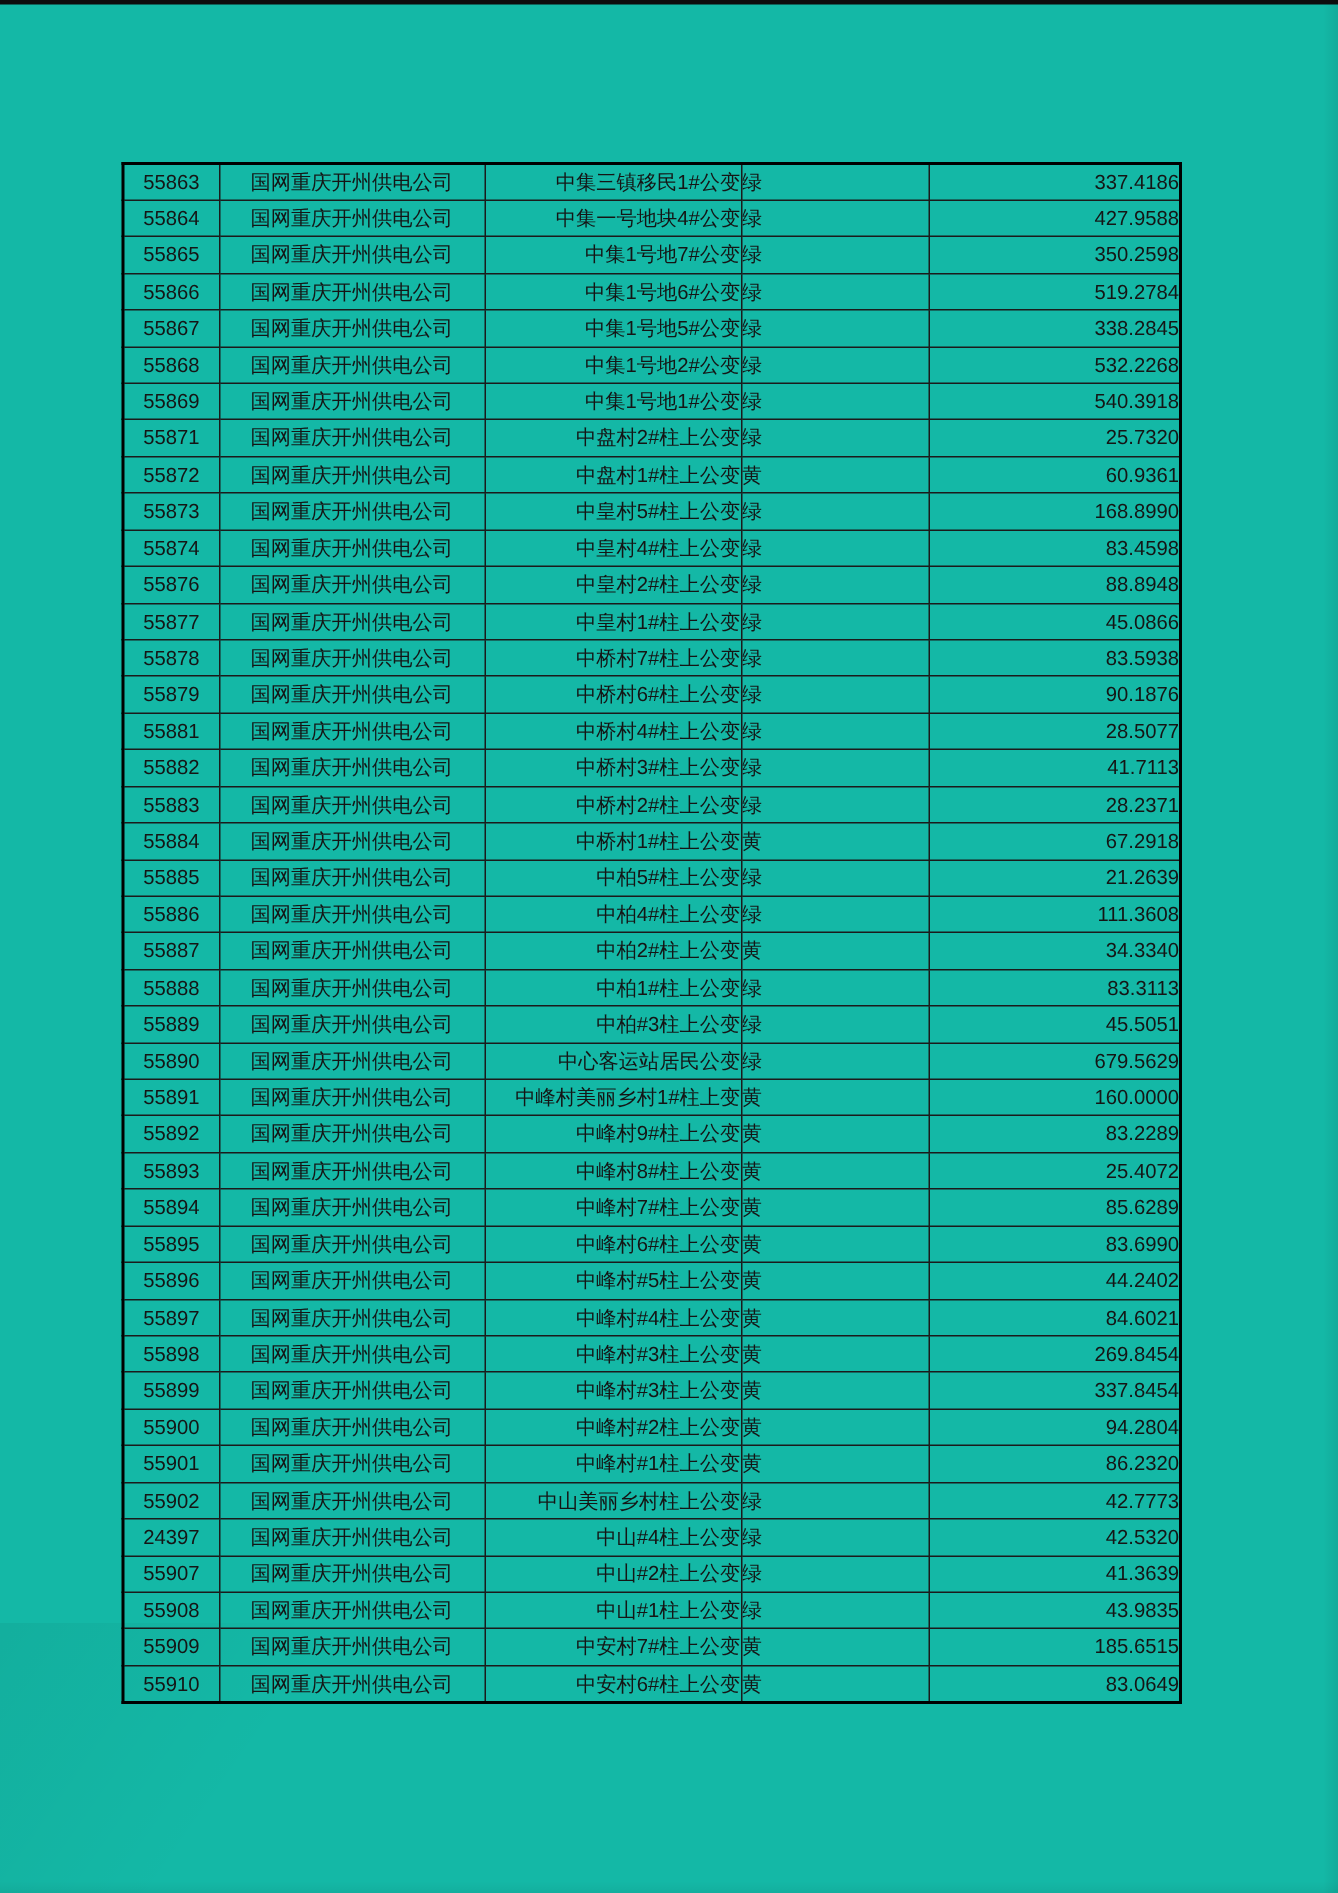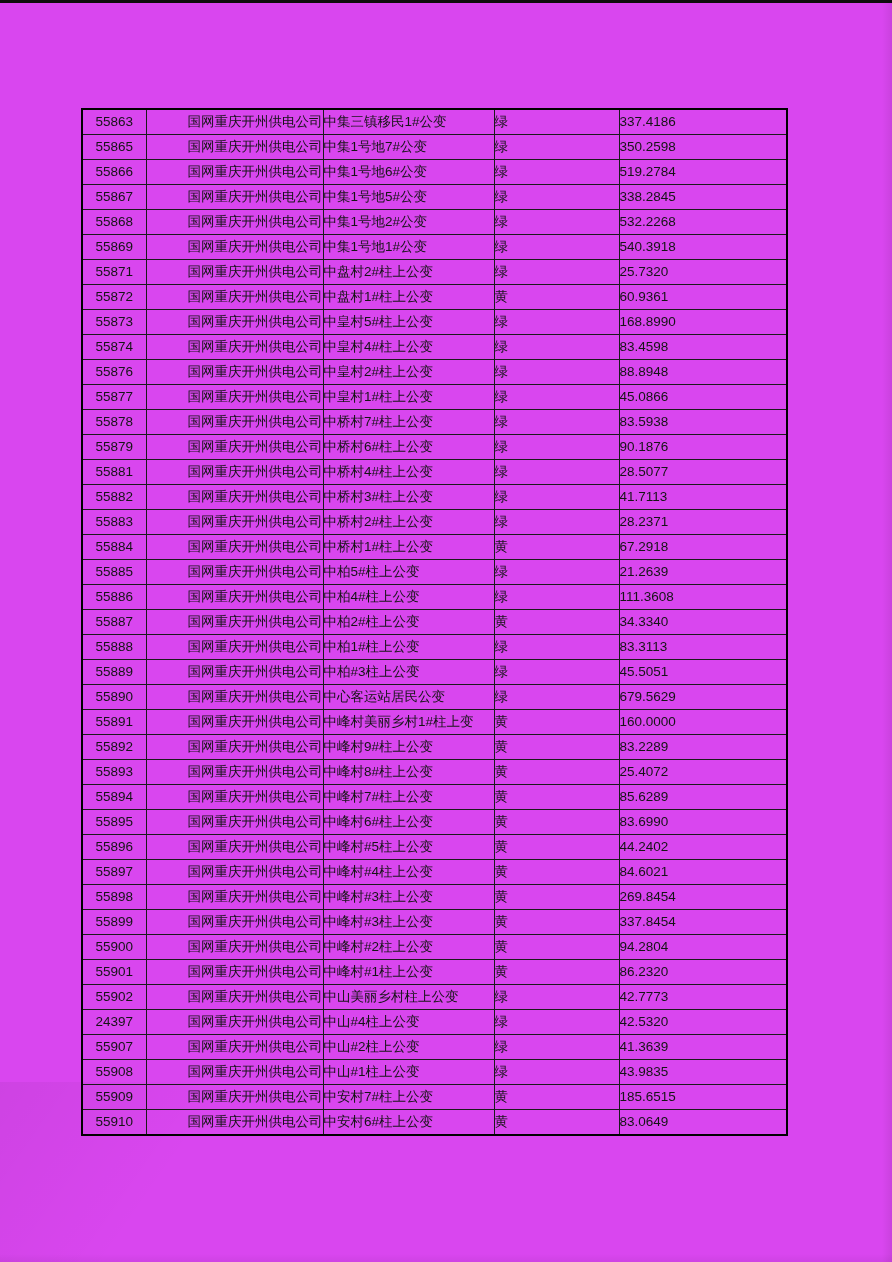--- a/index.html
+++ b/index.html
@@ -8,21 +8,21 @@
     background: #ffffff;
     width: 892px;
     height: 1262px;
     overflow: hidden;
     font-family: "Liberation Sans", "DejaVu Sans", sans-serif;
   }
   .page {
     position: relative;
     width: 892px;
     height: 1262px;
-    background: #d946ef;
+    background: #14b8a6;
   }
   .top-rule {
     position: absolute;
     top: 0; left: 0;
     width: 892px;
     height: 3px;
     background: #0d0d0d;
   }
   .edge-shade-right {
     position: absolute;
@@ -66,24 +66,24 @@
     overflow: hidden;
     line-height: 1;
   }
   tr.t-row { height: 21.4px; }
   col.w-id      { width: 64px;  }
   col.w-company { width: 177px; }
   col.w-name    { width: 171px; }
   col.w-status  { width: 125px; }
   col.w-value   { width: 168px; }
   td.col-id     { text-align: center; }
-  td.col-company{ text-align: right; padding-left: 4px; }
-  td.col-name   { text-align: left; padding-left: 4px; }
+  td.col-company{ text-align: center; padding-left: 4px; }
+  td.col-name   { text-align: right; padding-left: 4px; }
   td.col-status { text-align: left; padding-left: 4px; }
-  td.col-value  { text-align: left; }
+  td.col-value  { text-align: right; }
 </style>
 </head>
 <body>
 
 <div class="page">
   <div class="top-rule"></div>
 
   <table class="data-table">
     <colgroup>
       <col class="w-id">
@@ -94,20 +94,27 @@
     </colgroup>
     <tbody>
         <tr class="t-row">
           <td class="col-id">55863</td>
           <td class="col-company">国网重庆开州供电公司</td>
           <td class="col-name">中集三镇移民1#公变</td>
           <td class="col-status">绿</td>
           <td class="col-value">337.4186</td>
         </tr>
         <tr class="t-row">
+          <td class="col-id">55864</td>
+          <td class="col-company">国网重庆开州供电公司</td>
+          <td class="col-name">中集一号地块4#公变</td>
+          <td class="col-status">绿</td>
+          <td class="col-value">427.9588</td>
+        </tr>
+        <tr class="t-row">
           <td class="col-id">55865</td>
           <td class="col-company">国网重庆开州供电公司</td>
           <td class="col-name">中集1号地7#公变</td>
           <td class="col-status">绿</td>
           <td class="col-value">350.2598</td>
         </tr>
         <tr class="t-row">
           <td class="col-id">55866</td>
           <td class="col-company">国网重庆开州供电公司</td>
           <td class="col-name">中集1号地6#公变</td>

